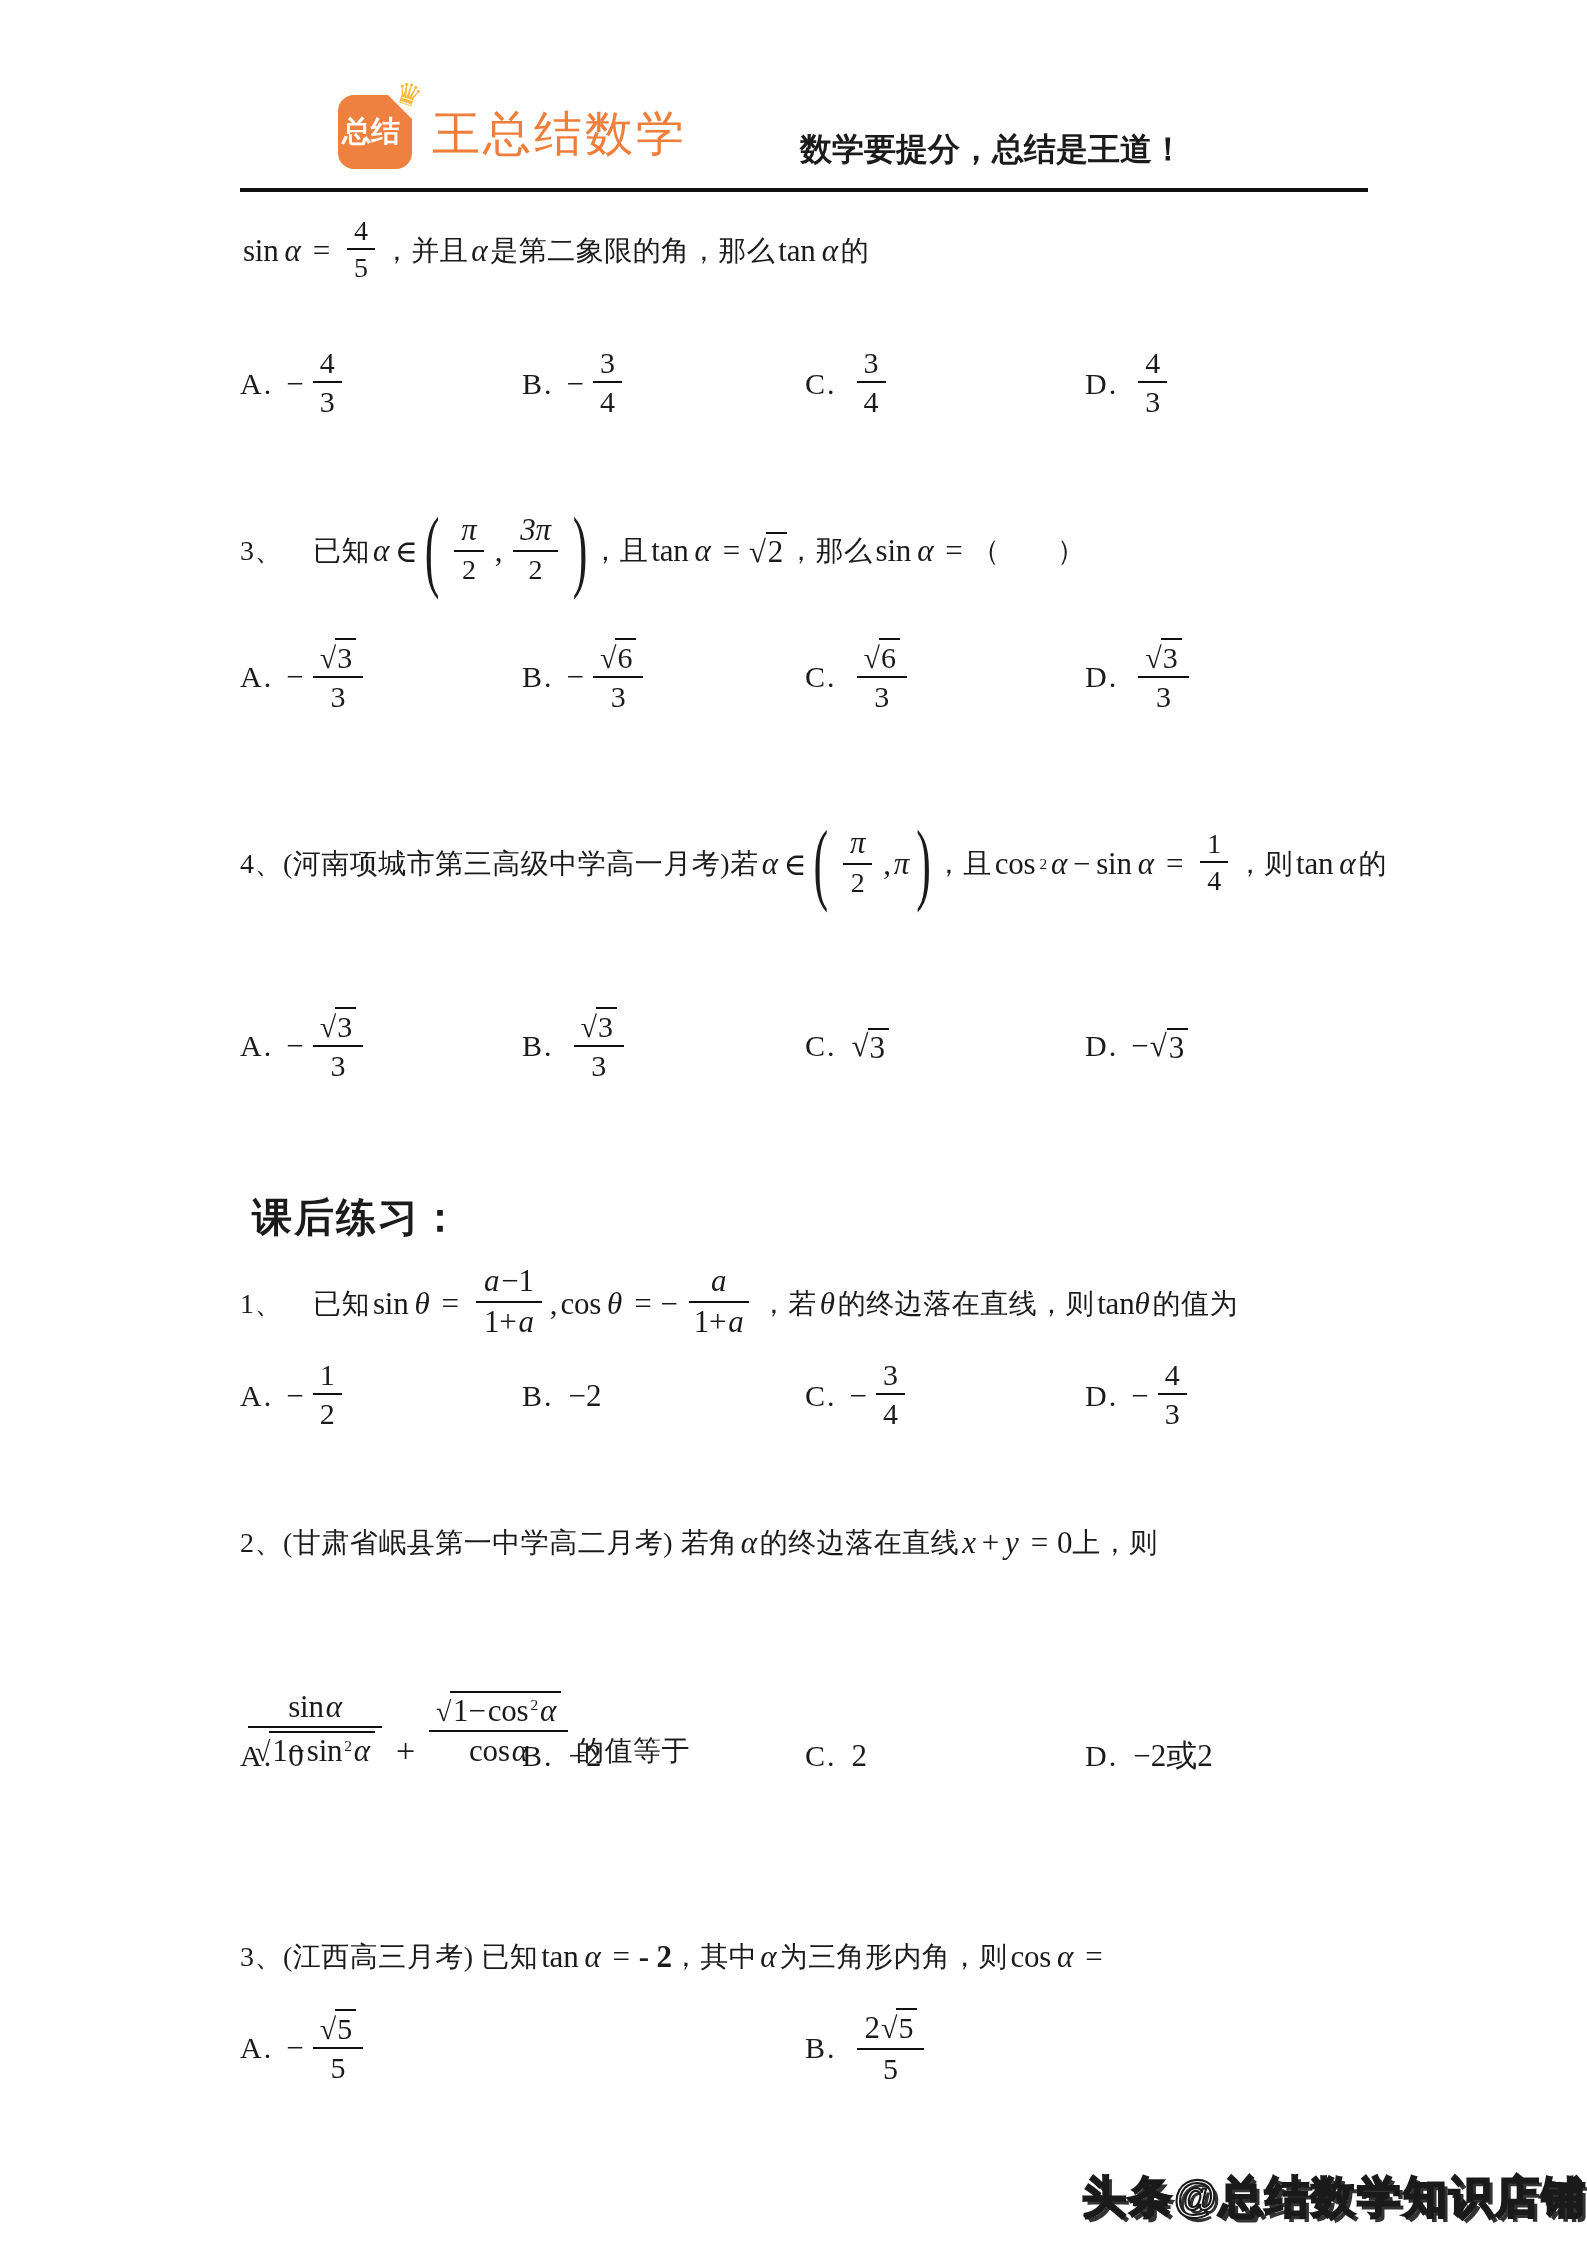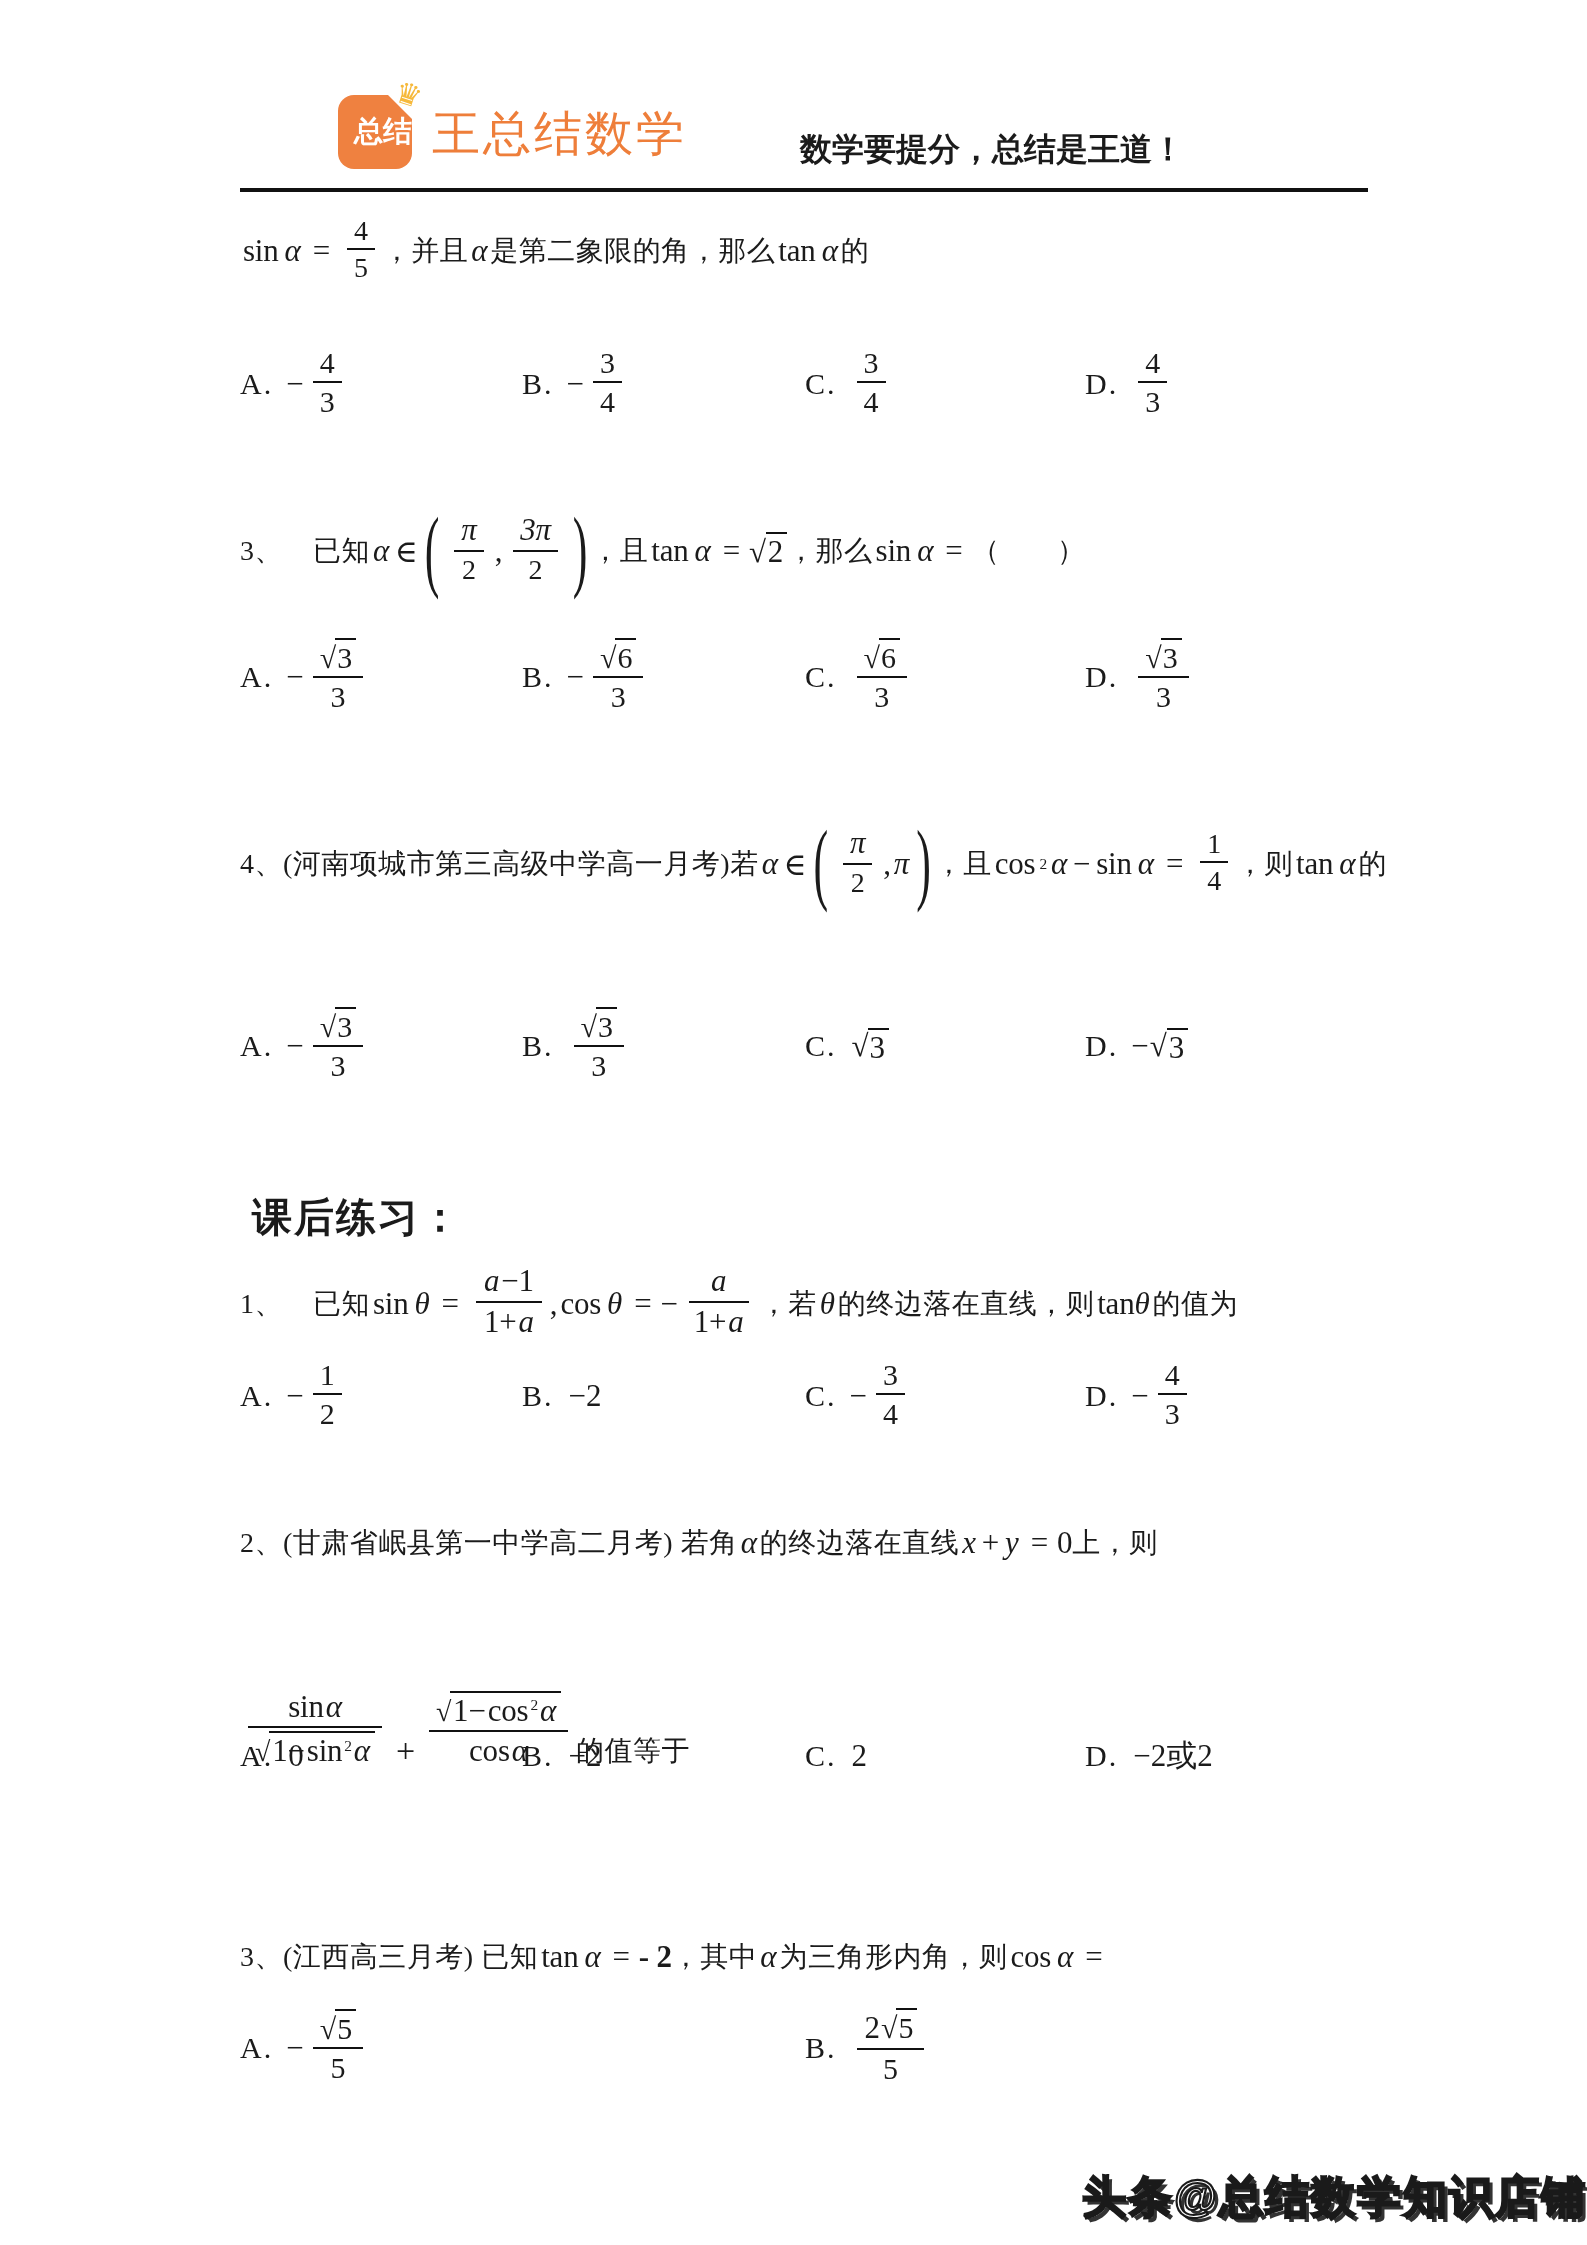--- a/index.html
+++ b/index.html
@@ -4,21 +4,21 @@
 <style>
   html,body{margin:0;padding:0;background:#ffffff;}
   .page{position:relative;width:1587px;height:2245px;background:#ffffff;overflow:hidden;
         font-family:"Liberation Serif","DejaVu Serif",serif;color:#1b1b1b;}
 
   
   .badge{position:absolute;left:338px;top:95px;width:74px;height:74px;background:#ef8140;border-radius:16px;}
   .badge .fold{position:absolute;top:0;right:0;width:0;height:0;
                border-top:24px solid #ffffff;border-left:24px solid transparent;}
   .badge .btxt{position:absolute;left:4px;right:0;top:50%;transform:translateY(-50%);
-               text-align:right;color:#ffffff;font-weight:bold;font-size:29px;
+               text-align:left;color:#ffffff;font-weight:bold;font-size:29px;
                font-family:"Liberation Sans","DejaVu Sans",sans-serif;}
   .badge .crown{position:absolute;top:-18px;right:-10px;font-size:30px;color:#f6b93b;
                 transform:rotate(18deg);font-family:"DejaVu Sans",sans-serif;}
   .brand{position:absolute;left:432px;top:102px;font-size:48px;font-weight:normal;color:#ee7e3a;
          font-family:"Liberation Sans","DejaVu Sans",sans-serif;letter-spacing:3px;}
   .tagline{position:absolute;left:800px;top:128px;font-size:32px;font-weight:600;}
   .rule{position:absolute;left:240px;top:188px;width:1128px;height:4px;background:#111111;}
 
   
   .line{position:absolute;left:240px;width:1200px;display:flex;align-items:center;

